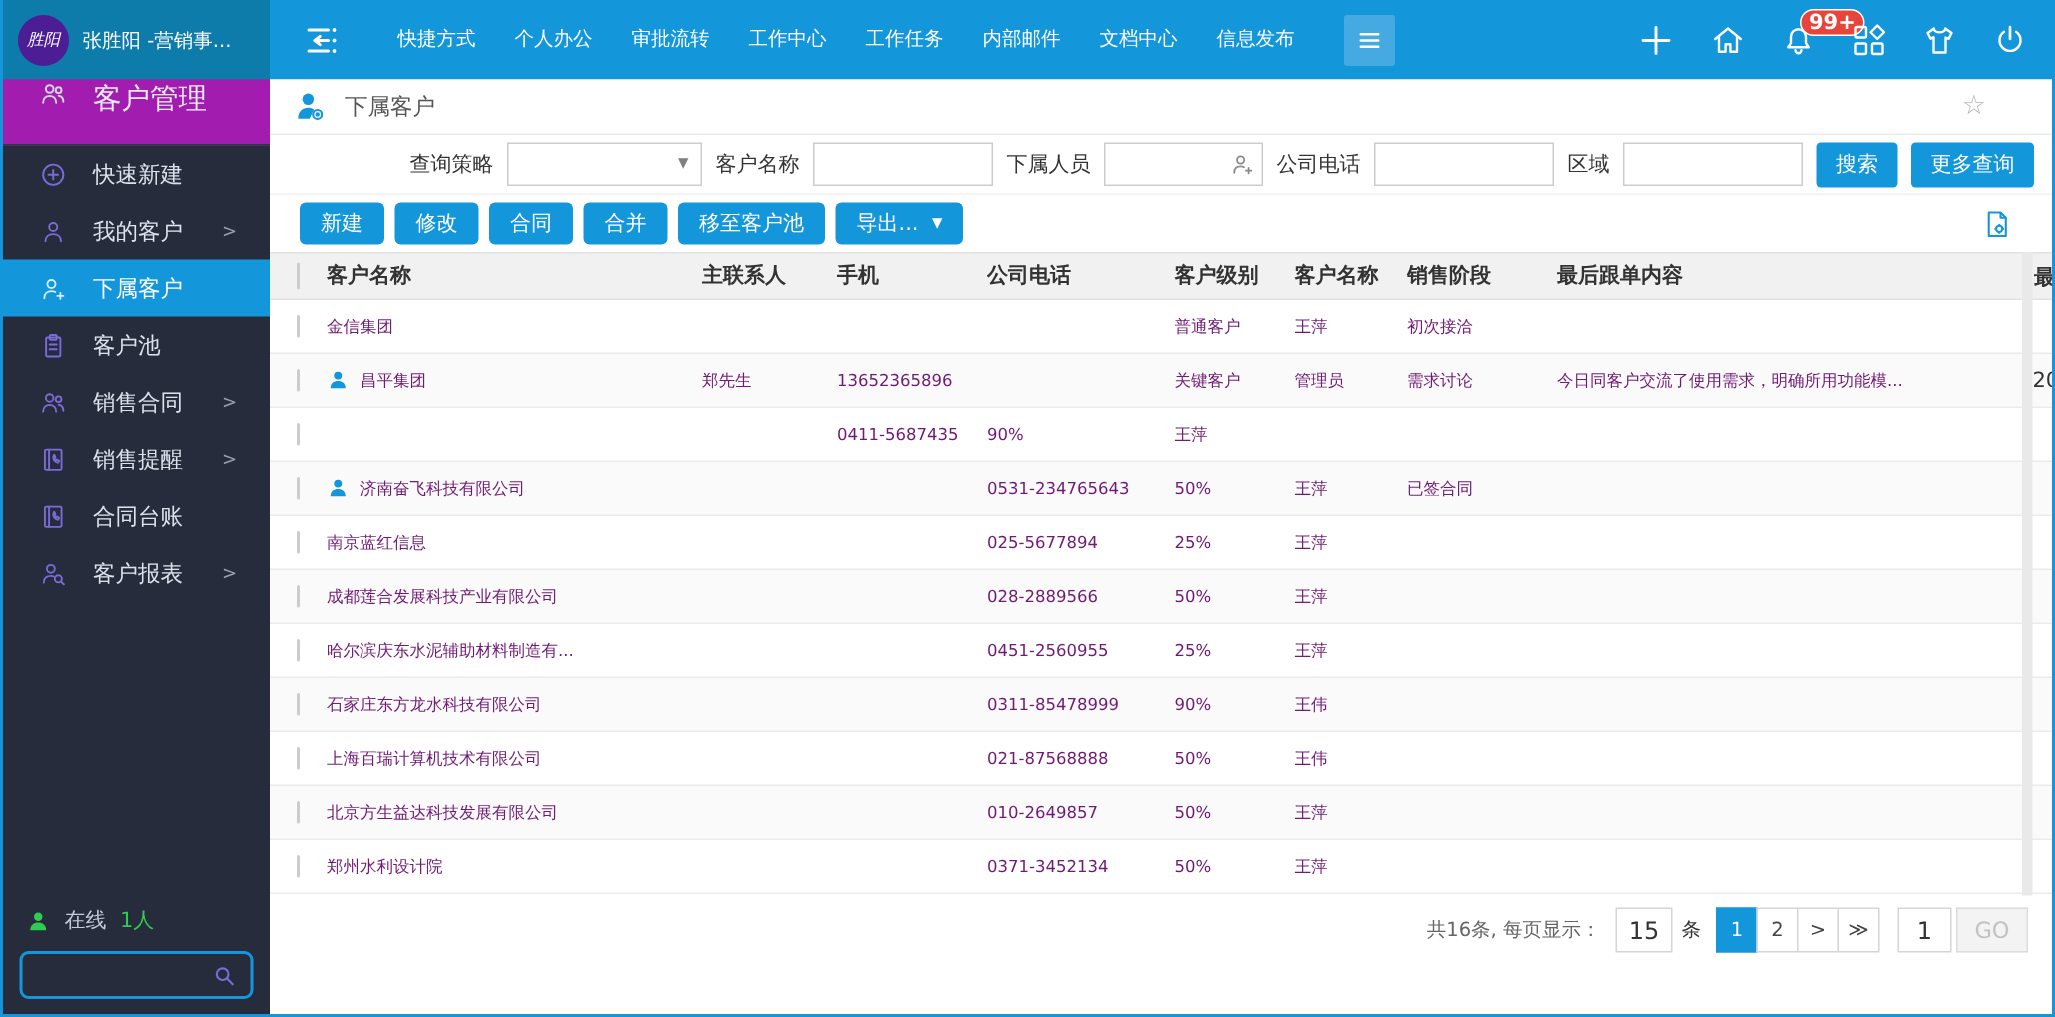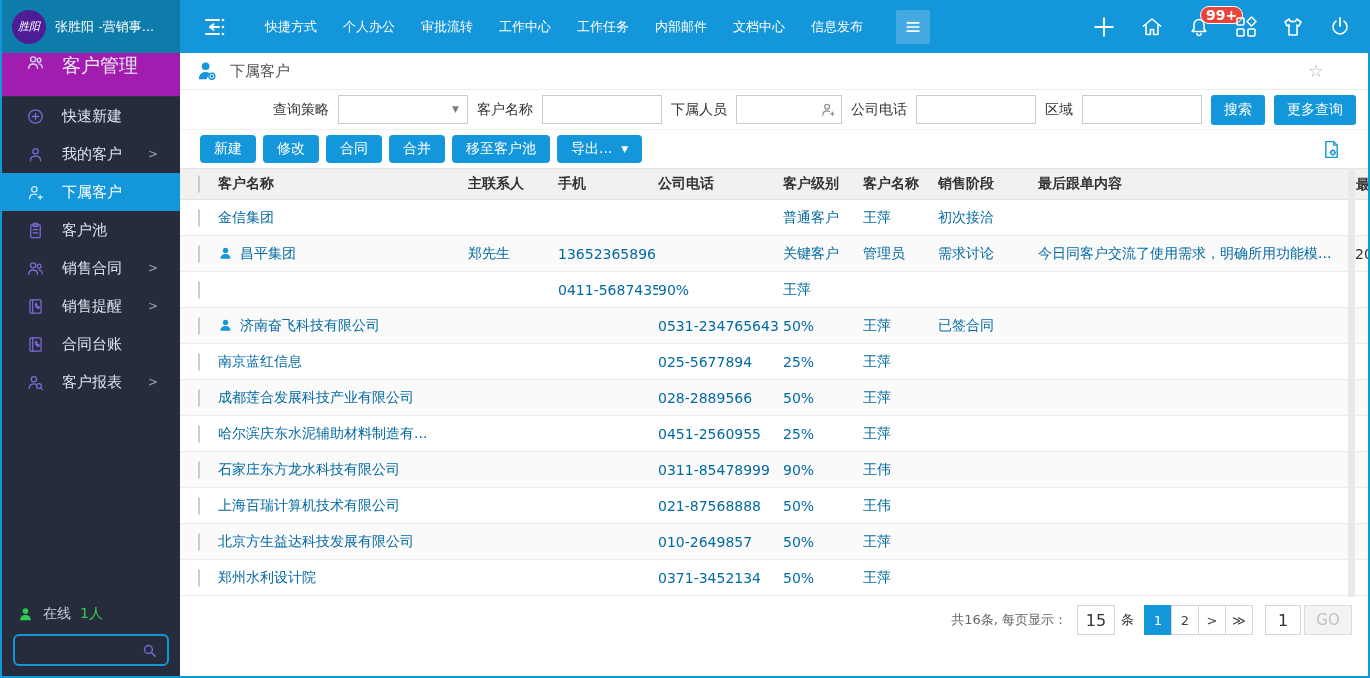--- a/index.html
+++ b/index.html
@@ -54,21 +54,21 @@
   .btn { background:#1496db; color:#fff; border:none; border-radius:3px; height:30px; font-size:14px; padding:0 13px; cursor:pointer; font-family:inherit; white-space:nowrap; }
 
   .toolbar { height:38px; flex:none; display:flex; align-items:center; gap:7px; padding-left:20px; position:relative; }
   .tbtn { background:#1496db; color:#fff; border:none; border-radius:4px; height:28px; font-size:14px; padding:0 14px; cursor:pointer; font-family:inherit; display:flex; align-items:center; gap:9px; white-space:nowrap; }
   .tbtn .caret { font-size:9px; }
   .doc-ic { position:absolute; right:26px; color:#1496db; display:flex; cursor:pointer; }
 
   .grid-area { flex:1; min-height:0; display:flex; flex-direction:column; position:relative; }
   .t-head, .t-row { display:grid; grid-template-columns:38px 250px 90px 100px 125px 80px 75px 100px 1fr; align-items:center; }
   .t-head { height:32px; flex:none; background:#f1f1f1; border-top:1px solid #e2e2e2; border-bottom:1px solid #e2e2e2; font-weight:bold; font-size:14px; color:#333; }
-  .t-row { height:36px; flex:none; border-bottom:1px solid #ebebeb; font-size:14px; color:#0369a1; background:#fff; cursor:pointer; }
+  .t-row { height:36px; flex:none; border-bottom:1px solid #ebebeb; font-size:11px; color:#701a75; background:#fff; cursor:pointer; }
   .t-row.alt { background:#fafafa; }
   .cell { overflow:hidden; white-space:nowrap; text-overflow:clip; padding-right:6px; }
   .cb { width:13px; height:13px; border:1px solid #ccc; border-radius:2px; background:#fff; justify-self:center; cursor:pointer; }
   .name-cell { display:flex; align-items:center; gap:7px; overflow:hidden; white-space:nowrap; }
   .name-cell .uic { display:flex; color:#1496db; flex:none; }
 
   .right-strip { position:absolute; top:0; right:13px; width:7px; height:429px; background:#e9e9e9; cursor:pointer; }
   .partial-head { position:absolute; top:8px; right:0; width:12px; overflow:hidden; font-weight:bold; font-size:14px; color:#333; }
   .partial-cell { position:absolute; top:78px; right:0; width:13px; overflow:hidden; font-size:14px; color:#333; }
 

